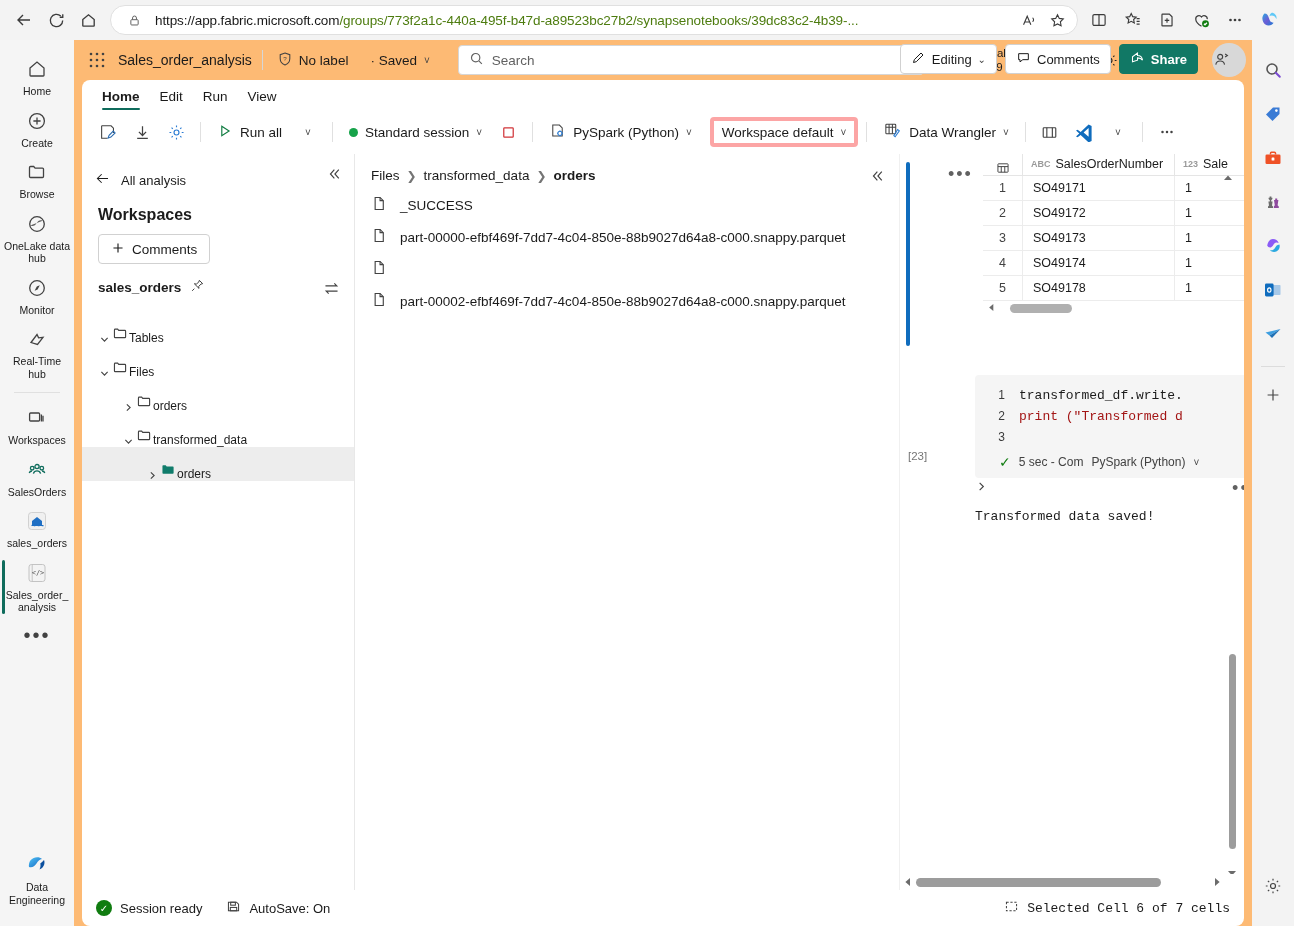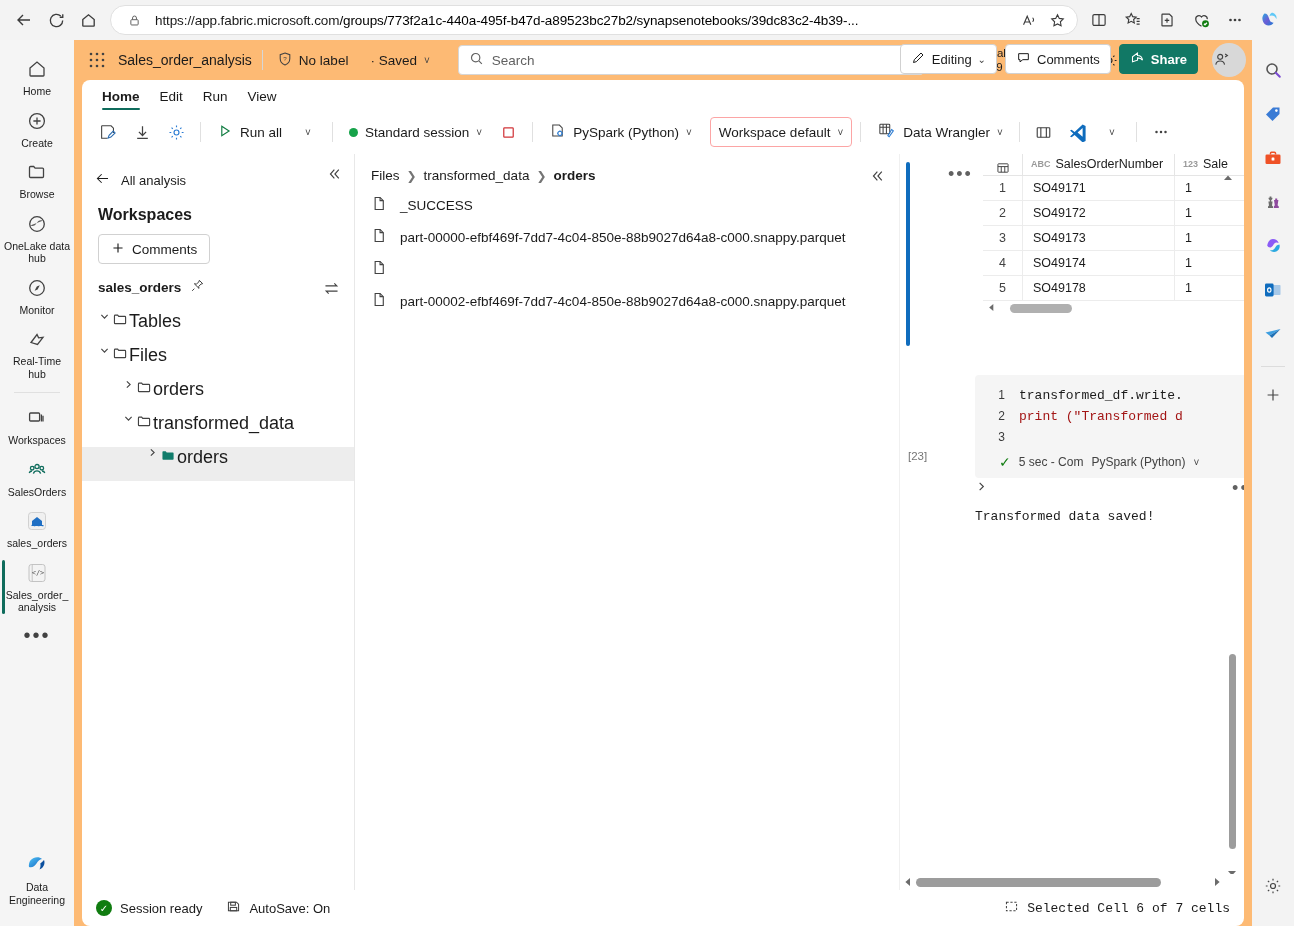--- a/index.html
+++ b/index.html
@@ -27,21 +27,21 @@
     display: flex; align-items: center; padding: 0 6px 0 14px;
     margin-left: 6px; margin-right: 4px; border: 1px solid #e0e0e0;
     min-width: 0;
   }
   .lock-ico { width: 18px; height: 18px; display:flex; align-items:center; justify-content:center; color:#5f5f5f; flex:none; }
   .url {
     flex: 1; font-size: 13.5px; color: #1a1a1a; white-space: nowrap;
     overflow: hidden; text-overflow: clip; margin-left: 12px;
     letter-spacing: -0.1px;
   }
-  .url .dim { color: #000000; margin-top: 12px; }
+  .url .dim { color: #4d7c0f; margin-top: 12px; }
   .omni-ico { width: 28px; height: 28px; display:flex; align-items:center; justify-content:center; color:#3b3b3b; flex:none; }
   .chrome-ico { width: 34px; height: 32px; display:flex; align-items:center; justify-content:center; color:#3b3b3b; flex:none; }
 
   
   .rail {
     position: absolute; left: 0; top: 40px; width: 74px; height: 886px;
     background: #f5f5f5; display: flex; flex-direction: column; align-items: center;
     padding-top: 12px;
   }
   .rail-item {
@@ -117,21 +117,21 @@
   .icon-round { width: 30px; height: 30px; border-radius: 50%; display:flex; align-items:center; justify-content:center; color:#424242; }
 
   .toolbar { display: flex; align-items: center; height: 40px; padding: 0 10px; gap: 2px; }
   .tb-ico { width: 32px; height: 30px; display:flex; align-items:center; justify-content:center; }
   .tb-btn {
     display:flex; align-items:center; gap:7px; padding: 0 8px; height: 30px;
     font-size: 13.5px; color: #1b1b1b; border-radius: 4px; white-space: nowrap;
   }
   .tb-sep { width: 1px; height: 20px; background: #e0e0e0; margin: 0 6px; }
   .tb-outline {
-    border: 1px solid #fca5a5; border-radius: 4px; background: #fff;
+    border: 4px solid #fca5a5; border-radius: 4px; background: #fff;
   }
   .chev { font-size: 10px; color: #424242; }
   .dot-green { width: 9px; height: 9px; border-radius: 50%; background: #16a34a; }
 
   
   .content {
     position: absolute; left: 8px; top: 114px; width: 1162px; height: 736px;
     background: #fff; display: flex;
   }
   
@@ -141,21 +141,21 @@
   .lk-title { font-size: 16px; font-weight: bold; color: #1b1b1b; padding: 14px 16px 6px; }
   .lk-btn {
     margin: 4px 16px 0; height: 30px; border: 1px solid #d1d1d1; border-radius: 4px;
     display: inline-flex; align-items: center; gap: 7px; padding: 0 12px; font-size: 13.5px; color: #1b1b1b;
     background: #fff;
   }
   .ds-row { display:flex; align-items:center; gap:9px; padding: 14px 16px 6px; position: relative; }
   .ds-name { font-size: 13.5px; font-weight: bold; color: #1b1b1b; }
   .ds-swap { position:absolute; right: 14px; top: 16px; color: #424242; }
   .tree { margin-top: 8px; }
-  .tnode { display: flex; align-items: flex-start; height: 34px; padding-left: 14px; font-size: 18px; color: #1b1b1b; }
+  .tnode { display: flex; align-items: flex-end; height: 34px; padding-left: 14px; font-size: 12px; color: #1b1b1b; }
   .tnode.sel { background: #ededed; }
   .tw { width: 16px; display:flex; align-items:center; justify-content:center; color:#424242; }
 
   
   .filepane { flex: 1; position: relative; padding: 0; min-width: 0; }
   .crumbs { display:flex; align-items:center; gap:7px; padding: 14px 16px 6px; font-size: 13.5px; color:#1b1b1b; }
   .crumbs .sep { color: #757575; font-size: 12px; }
   .crumbs .cur { font-weight: bold; }
   .fp-collapse { position:absolute; right: 14px; top: 14px; color:#424242; }
   .frow { display:flex; align-items:center; gap: 12px; padding: 6px 16px; font-size: 13.5px; color:#1b1b1b; height: 32px; }

